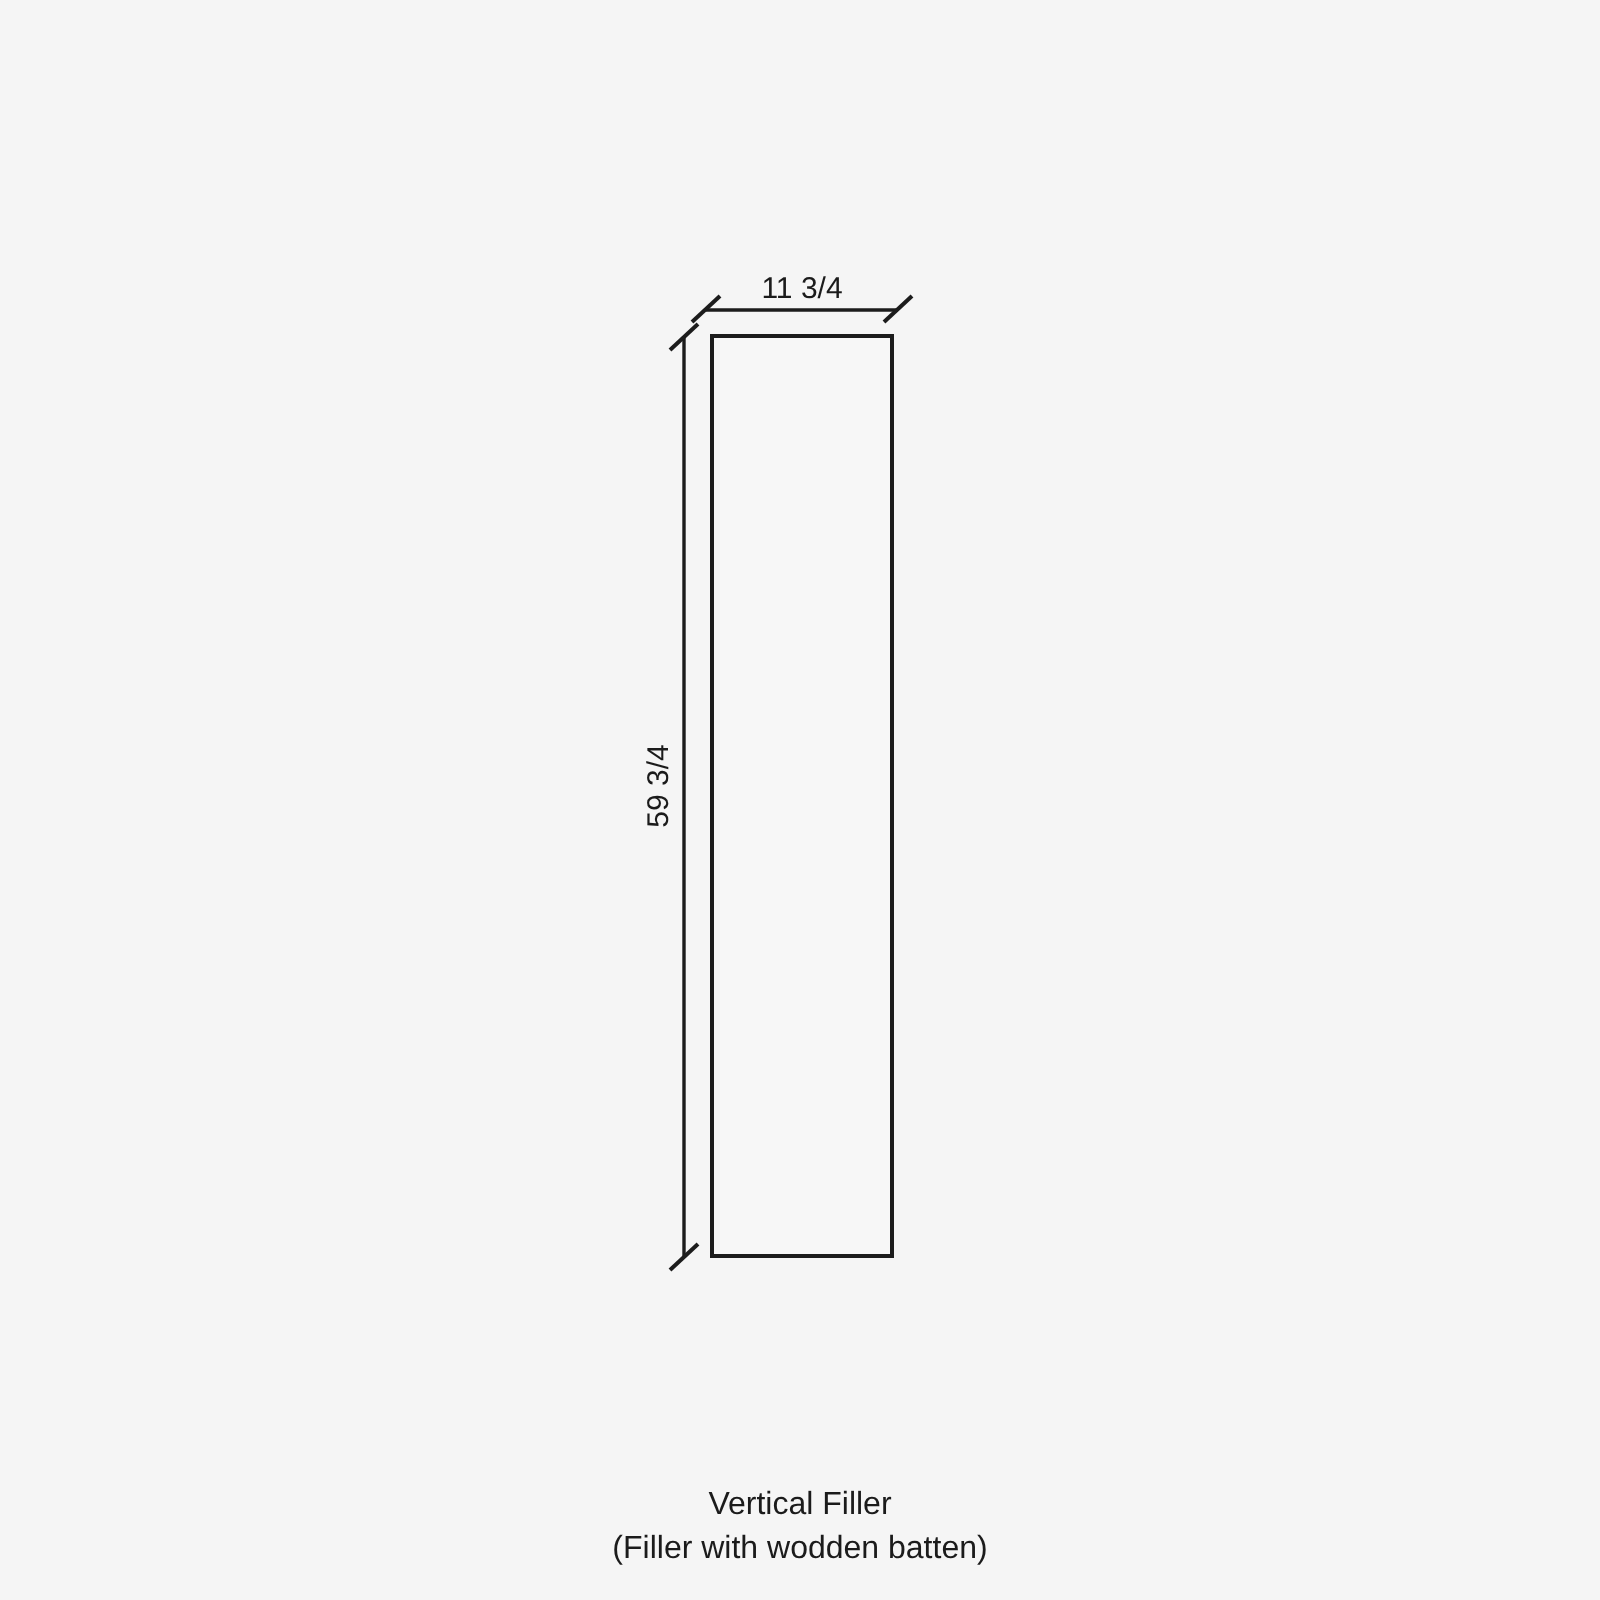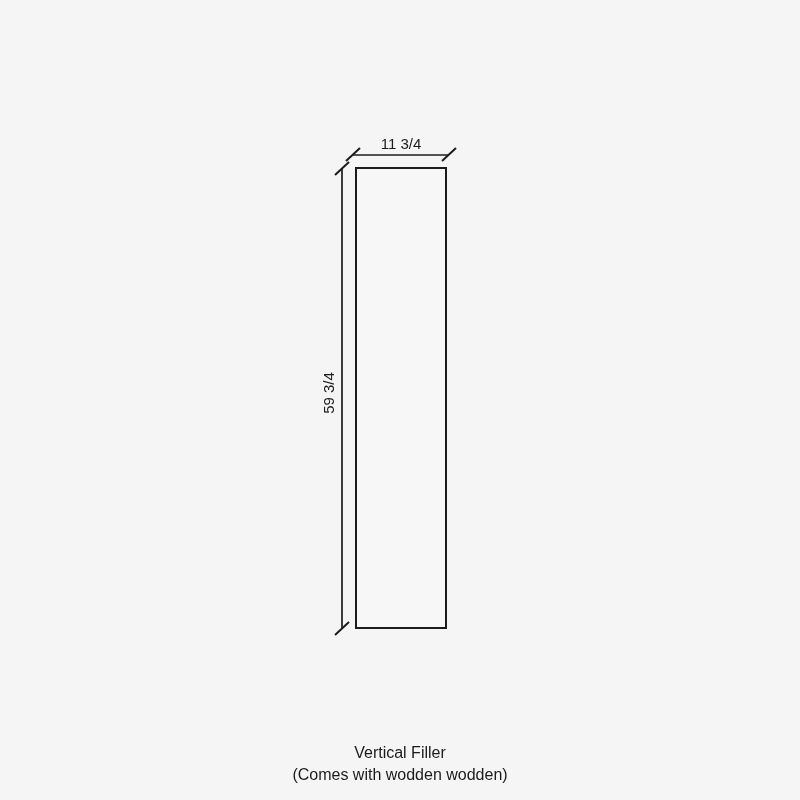--- a/index.html
+++ b/index.html
@@ -62,16 +62,16 @@
     <g>
       <line x1="342" y1="168" x2="342" y2="628" stroke-width="1.7" stroke="#1c1c1c"></line>
       <line x1="335" y1="175" x2="349" y2="162" stroke-width="2" stroke="#1c1c1c"></line>
       <line x1="335" y1="635" x2="349" y2="622" stroke-width="2" stroke="#1c1c1c"></line>
       <text text-anchor="middle" transform="translate(334,393) rotate(-90)" fill="#1b1b1b">59 3/4</text>
     </g>
   </svg>
 
   <div class="caption">
     <div>Vertical Filler</div>
-    <div>(Comes with wodden wodden)</div>
+    <div>(Filler with wodden batten)</div>
   </div>
 
 </div>
 
 </body></html>

